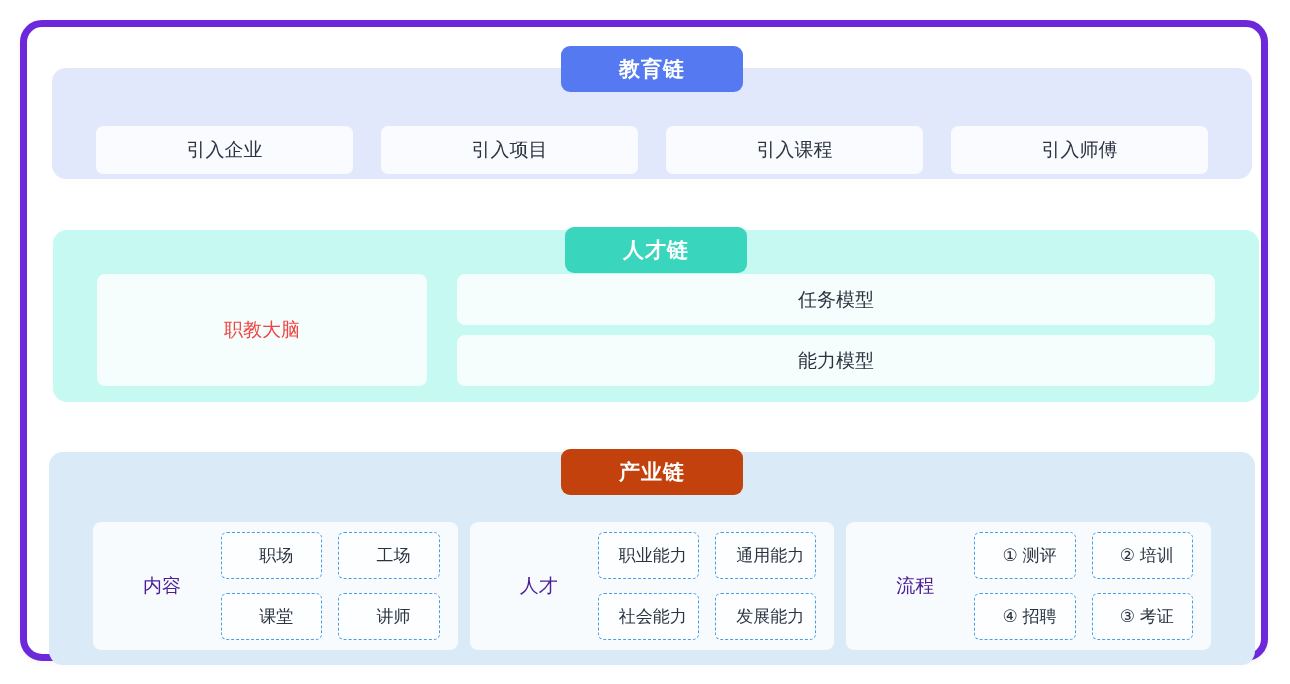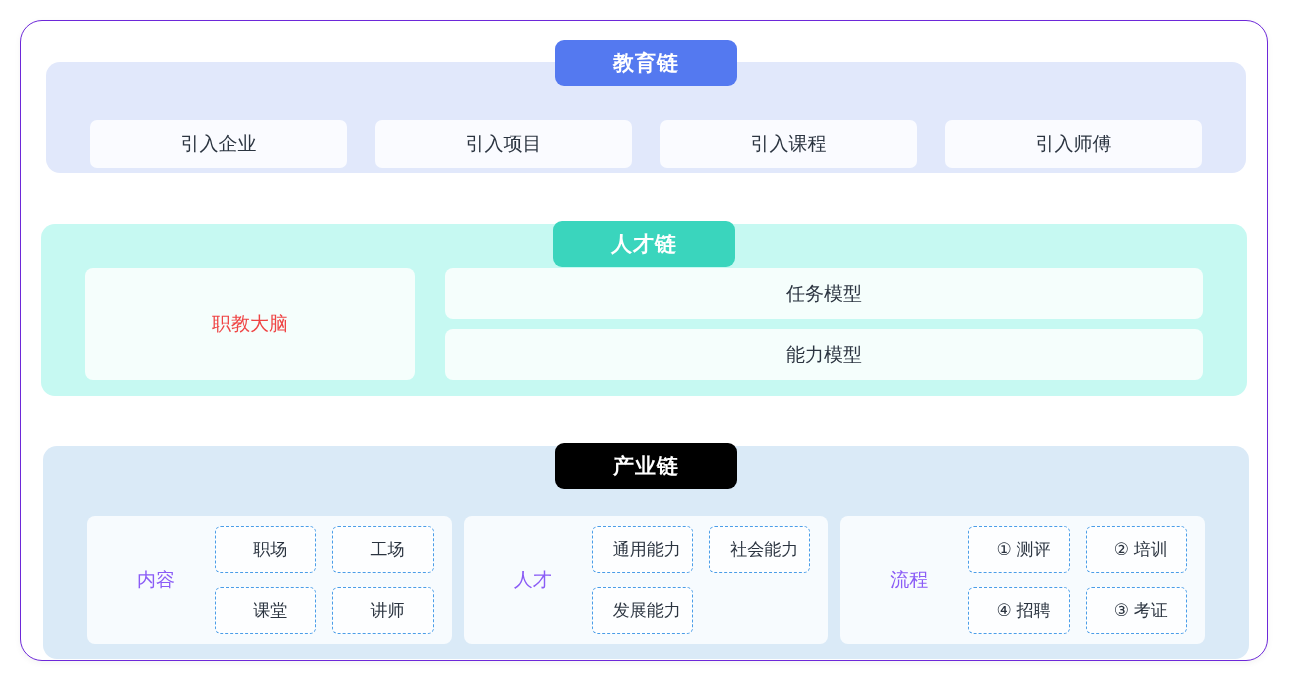--- a/index.html
+++ b/index.html
@@ -15,21 +15,21 @@
   }
 
   .outer-card {
     position: absolute;
     left: 20px;
     top: 20px;
     width: 1248px;
     height: 641px;
     box-sizing: border-box;
     background: #ffffff;
-    border: 1px solid #6d28d9;
+    border: 7px solid #6d28d9;
     border-radius: 22px;
     box-shadow: 0 2px 6px rgba(0,0,0,0.05);
   }
 
   
   .chain-section {
     position: absolute;
     box-sizing: border-box;
     border-radius: 14px;
   }
@@ -78,21 +78,21 @@
     border-radius: 7px;
     display: flex;
     align-items: center;
     justify-content: center;
     font-size: 19px;
     color: #2b3440;
   }
 
   
   #talent-section {
-    left: 20px;
+    left: 26px;
     top: 203px;
     width: 1206px;
     height: 172px;
     background: #c6f9f2;
   }
   #talent-pill {
     top: -3px;
     background: #3ad5bd;
   }
   .talent-body {
@@ -134,21 +134,21 @@
   
   #industry-section {
     left: 22px;
     top: 425px;
     width: 1206px;
     height: 213px;
     background: #daeaf7;
   }
   #industry-pill {
     top: -3px;
-    background: #000000;
+    background: #c2410c;
   }
   .industry-body {
     position: absolute;
     left: 44px;
     right: 44px;
     top: 70px;
     bottom: 15px;
     display: flex;
     gap: 12px;
   }
@@ -158,21 +158,21 @@
     border-radius: 8px;
     display: flex;
     align-items: center;
     padding: 0 14px;
     box-sizing: border-box;
   }
   .group-label {
     width: 110px;
     text-align: center;
     font-size: 19px;
-    color: #8b5cf6;
+    color: #4c1d95;
     flex-shrink: 0;
   }
   .tag-grid {
     flex: 1;
     display: grid;
     grid-template-columns: 1fr 1fr;
     grid-template-rows: 1fr 1fr;
     gap: 14px 16px;
     padding: 10px 4px;
     box-sizing: border-box;
@@ -227,20 +227,21 @@
           <div class="tag">职场</div>
           <div class="tag">工场</div>
           <div class="tag">课堂</div>
           <div class="tag">讲师</div>
         </div>
       </div>
 
       <div class="industry-group">
         <div class="group-label">人才</div>
         <div class="tag-grid">
+          <div class="tag">职业能力</div>
           <div class="tag">通用能力</div>
           <div class="tag">社会能力</div>
           <div class="tag">发展能力</div>
         </div>
       </div>
 
       <div class="industry-group">
         <div class="group-label">流程</div>
         <div class="tag-grid">
           <div class="tag">① 测评</div>

